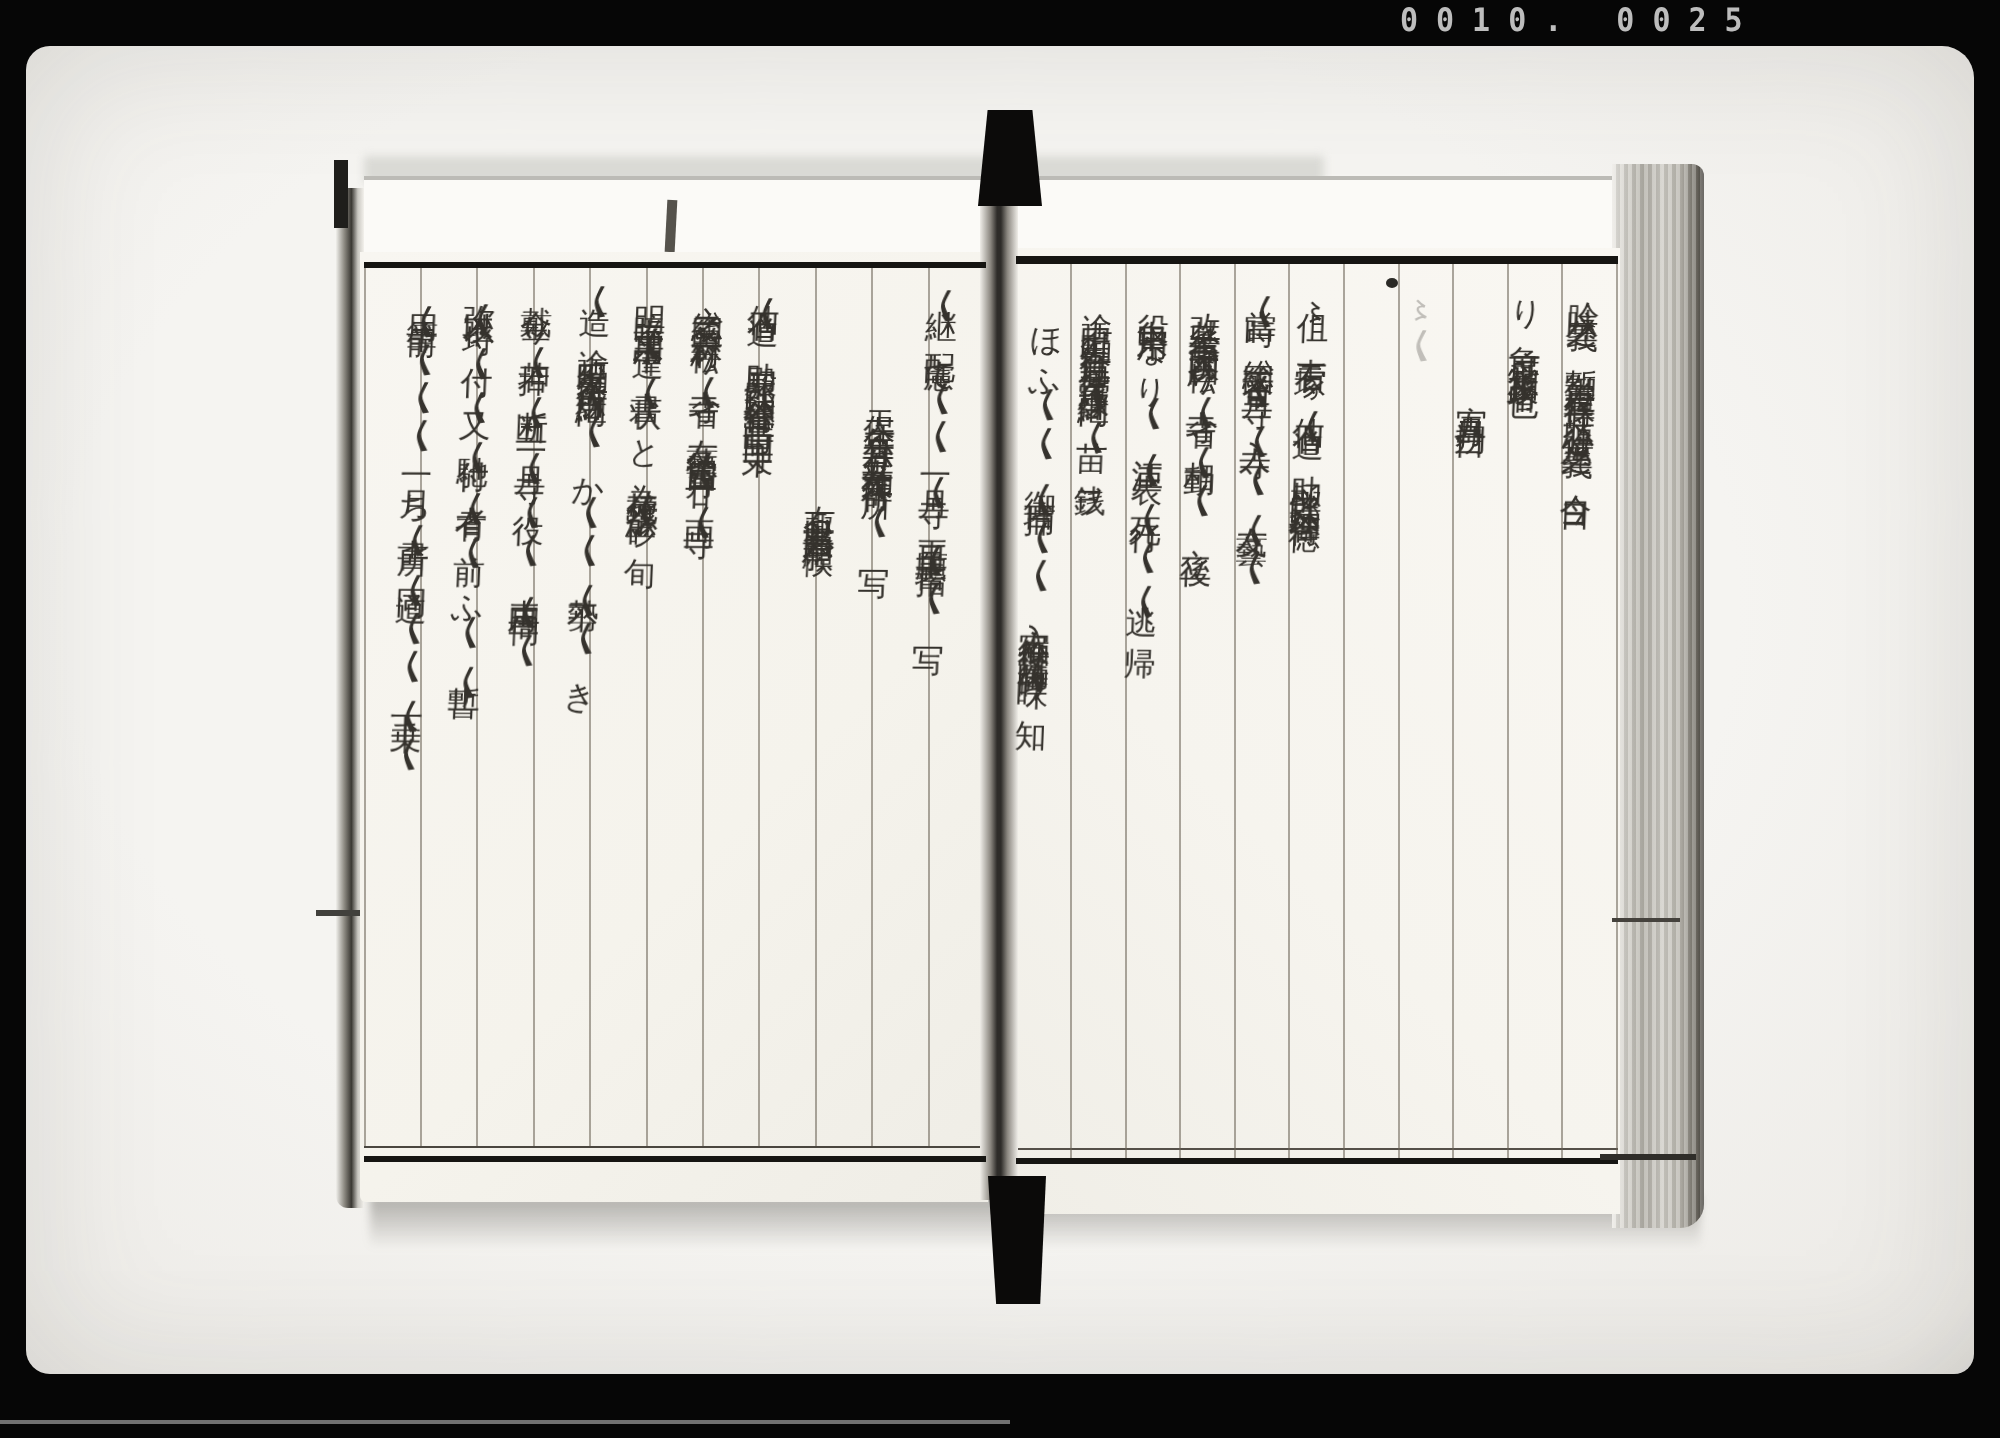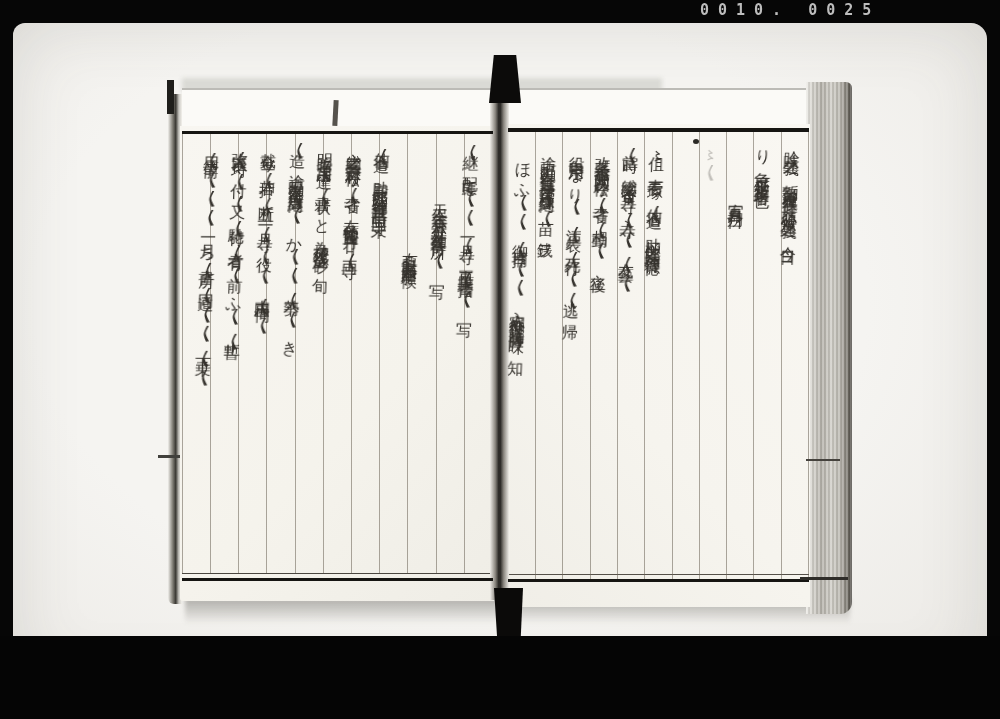--- a/index.html
+++ b/index.html
@@ -1,16 +1,16 @@
 <!DOCTYPE html>
 <html><head>
 <meta charset="utf-8">
 <style>
   html,body{margin:0;padding:0;background:#050505;}
-  .stage{position:relative;width:1000px;height:636px;background:#060606;overflow:hidden;
+  .stage{position:relative;width:1000px;height:719px;background:#060606;overflow:hidden;
          font-family:"DejaVu Sans",sans-serif;}
   
   .photo{position:absolute;left:13px;top:23px;width:974px;height:664px;
          background:radial-gradient(ellipse at 45% 42%, #f5f4f1 55%, #eceae6 95%, #e4e2de 100%);
          border-radius:12px 16px 10px 12px;
          box-shadow:inset 0 0 70px rgba(70,68,64,.14);}
   .counter{position:absolute;left:700px;top:1px;height:20px;
            font-family:"DejaVu Sans Mono",monospace;font-size:15px;font-weight:bold;
            letter-spacing:9px;color:#bdbdbd;transform:scaleY(1.08);white-space:pre;}
   .bottom-line{position:absolute;left:0;top:710px;width:505px;height:2px;background:#969696;opacity:.75;}

